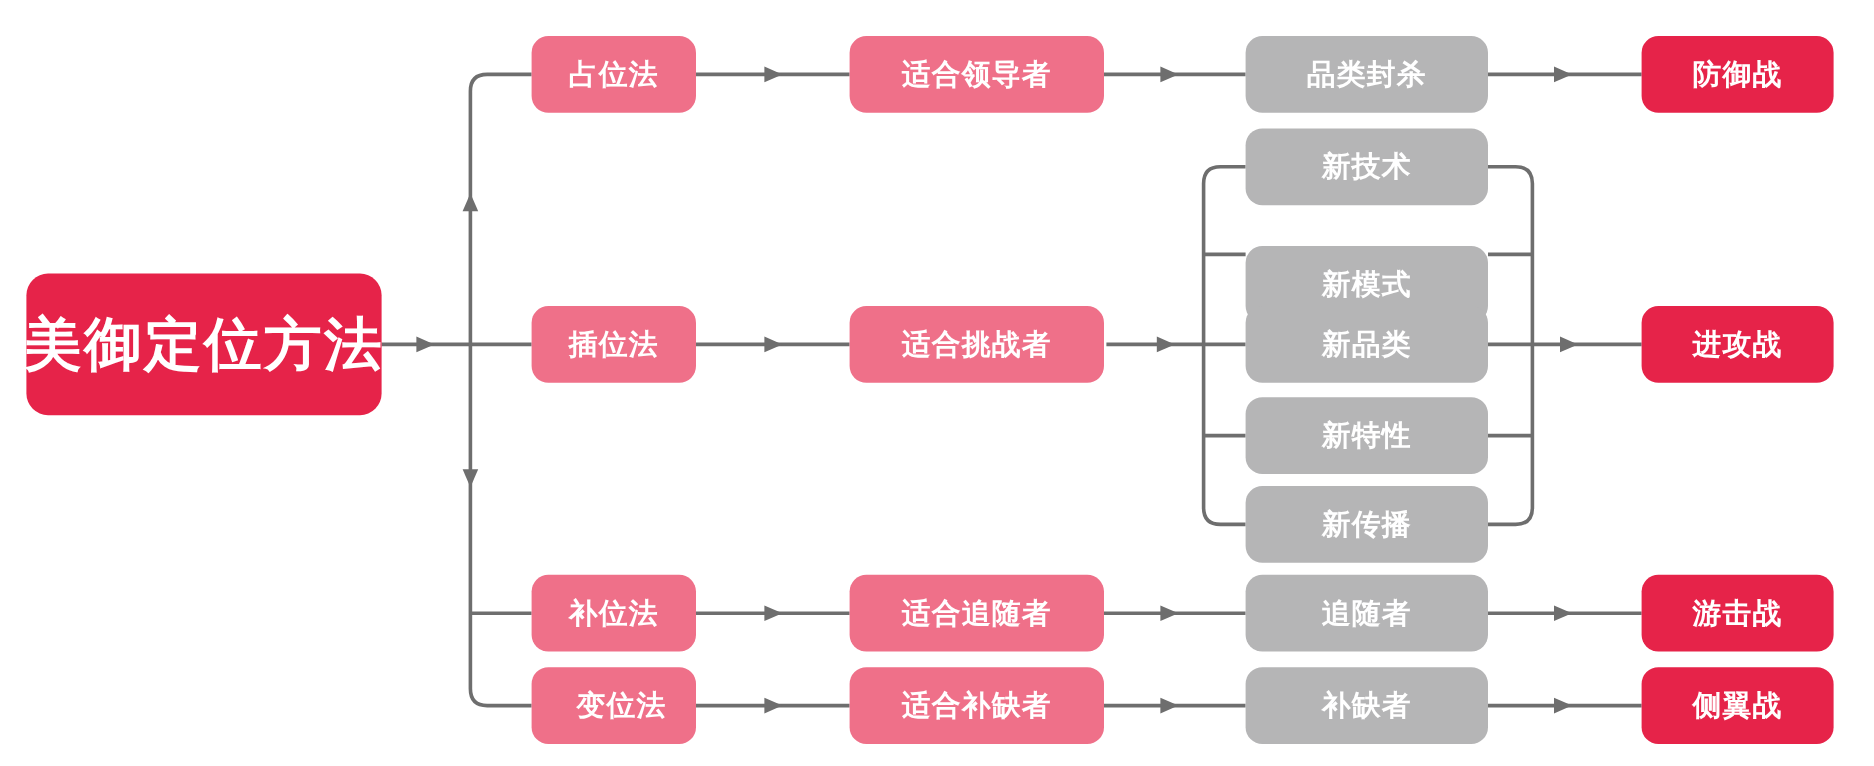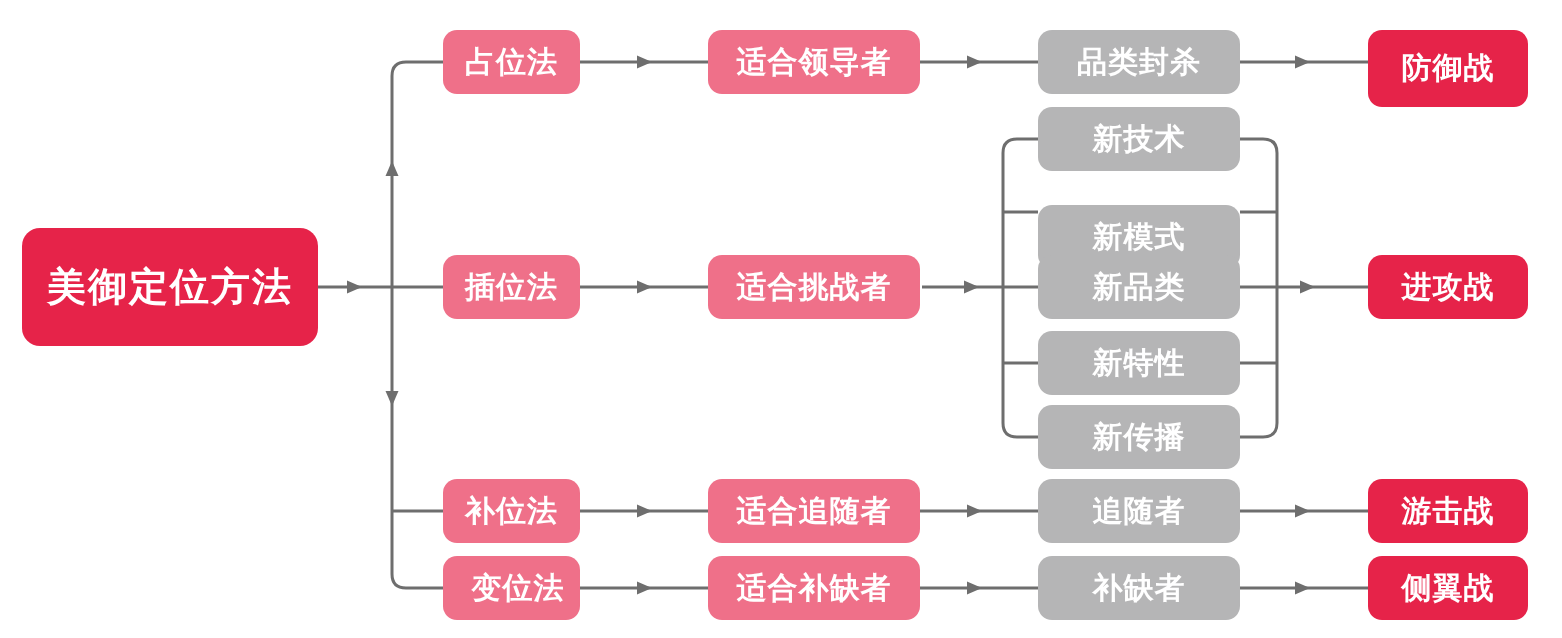--- a/index.html
+++ b/index.html
@@ -10,26 +10,26 @@
     --text:#FFFFFF;
   }
   *{margin:0;padding:0;box-sizing:border-box;}
   html,body{width:1562px;height:638px;background:#FFFFFF;overflow:hidden;
     font-family:"Liberation Sans","DejaVu Sans",sans-serif;}
   #canvas{position:relative;width:1562px;height:638px;background:#FFFFFF;}
   #connector-layer{position:absolute;left:0;top:0;width:1562px;height:638px;}
   #connector-layer path.wire{stroke:var(--line);stroke-width:3;fill:none;}
   #connector-layer polygon.arrowhead{fill:var(--line);stroke:none;}
   .node{position:absolute;display:flex;align-items:center;justify-content:center;
-    color:var(--text);font-weight:bold;border-radius:14px;font-size:30px;
+    color:var(--text);font-weight:bold;border-radius:14px;font-size:24px;
     letter-spacing:1px;white-space:nowrap;}
   .node.red{background:var(--crimson);}
   .node.pink{background:var(--pink);}
   .node.gray{background:var(--gray);}
-  .node.root{font-size:39px;border-radius:18px;letter-spacing:2px;}
+  .node.root{font-size:48px;border-radius:18px;letter-spacing:2px;}
 </style>
 </head>
 <body>
 
 <div id="canvas">
 
   <svg id="connector-layer" width="1562" height="638" viewBox="0 0 1562 638" xmlns="http://www.w3.org/2000/svg">
 
     <path class="wire" d="M318 287 H443"></path>
     <path class="wire" d="M392 287 V76 Q392 62 406 62 H443"></path>
@@ -73,21 +73,21 @@
     <polygon class="arrowhead" points="652,588 637,581.5 637,594.5"></polygon>
     <polygon class="arrowhead" points="982,588 967,581.5 967,594.5"></polygon>
     <polygon class="arrowhead" points="1310,588 1295,581.5 1295,594.5"></polygon>
   </svg>
 
   <div class="node red root" style="left:22px;top:228px;width:296px;height:118px;">美御定位方法</div>
 
   <div class="node pink" style="left:443px;top:30px;width:137px;height:64px;">占位法</div>
   <div class="node pink" style="left:708px;top:30px;width:212px;height:64px;">适合领导者</div>
   <div class="node gray" style="left:1038px;top:30px;width:202px;height:64px;">品类封杀</div>
-  <div class="node red" style="left:1368px;top:30px;width:160px;height:77px;">防御战</div>
+  <div class="node red" style="left:1368px;top:30px;width:160px;height:64px;">防御战</div>
 
   <div class="node pink" style="left:443px;top:255px;width:137px;height:64px;">插位法</div>
   <div class="node pink" style="left:708px;top:255px;width:212px;height:64px;">适合挑战者</div>
   <div class="node gray" style="left:1038px;top:107px;width:202px;height:64px;">新技术</div>
   <div class="node gray" style="left:1038px;top:180px;width:202px;height:64px;margin-top:25px;">新模式</div>
   <div class="node gray" style="left:1038px;top:255px;width:202px;height:64px;">新品类</div>
   <div class="node gray" style="left:1038px;top:331px;width:202px;height:64px;">新特性</div>
   <div class="node gray" style="left:1038px;top:405px;width:202px;height:64px;">新传播</div>
   <div class="node red" style="left:1368px;top:255px;width:160px;height:64px;">进攻战</div>
 

